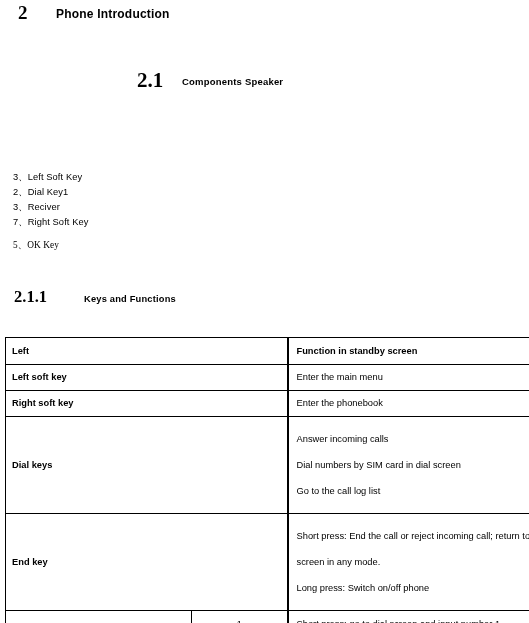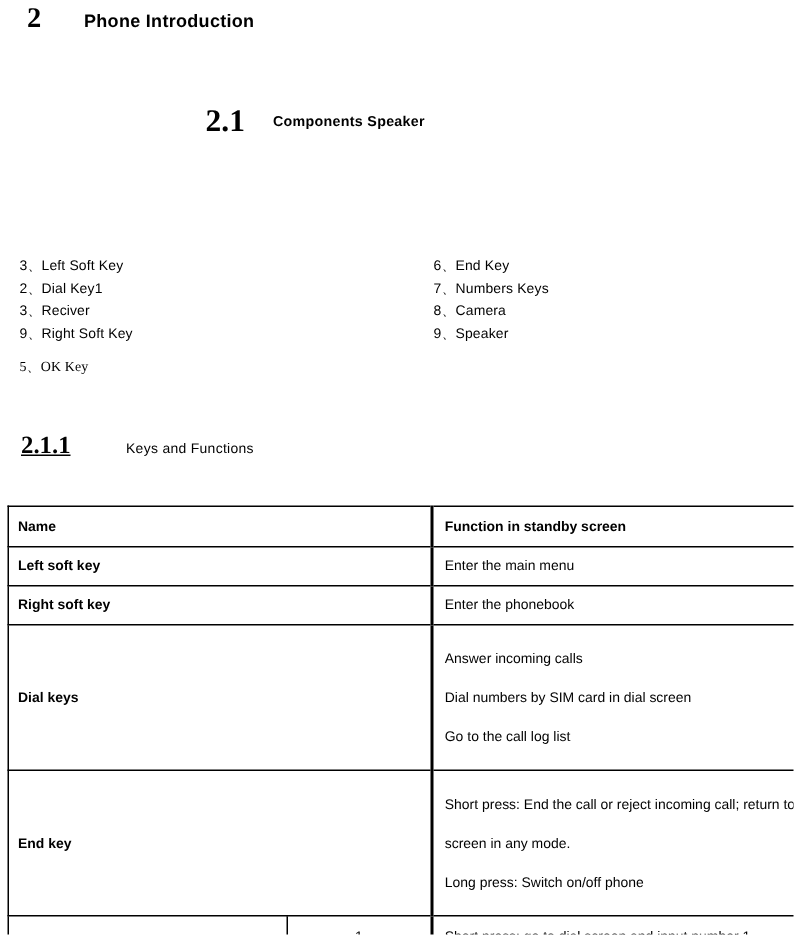--- a/index.html
+++ b/index.html
@@ -106,28 +106,27 @@
     height: 28px;
   }
   .subsection-num {
     position: absolute;
     left: 14px;
     top: 0px;
     font-family: "Liberation Serif", serif;
     font-weight: bold;
     font-size: 16.5px;
     line-height: 20px;
-    text-decoration: underline;
   }
   .subsection-title {
     position: absolute;
     left: 84px;
     top: 6px;
     font-family: "Liberation Sans", sans-serif;
-    font-weight: normal;
+    font-weight: bold;
     font-size: 9.3px;
     line-height: 12px;
     letter-spacing: 0.2px;
     text-align: right;
   }
 
   
   .keys-table {
     position: absolute;
     left: 5px;
@@ -206,46 +205,40 @@
 <div class="section-heading">
   <span class="section-num">2.1</span>
   <span class="section-title">Components Speaker</span>
 </div>
 
 <div class="components-list">
   <div class="list-col left">
     <div class="list-item">3、Left Soft Key</div>
     <div class="list-item">2、Dial Key1</div>
     <div class="list-item">3、Reciver</div>
-    <div class="list-item">9、Right Soft Key</div>
+    <div class="list-item">7、Right Soft Key</div>
     <div class="list-item spaced">5、OK Key</div>
-  </div>
-  <div class="list-col right">
-    <div class="list-item">6、End Key</div>
-    <div class="list-item">7、Numbers Keys</div>
-    <div class="list-item">8、Camera</div>
-    <div class="list-item">9、Speaker</div>
   </div>
 </div>
 
 <div class="subsection-heading">
   <span class="subsection-num">2.1.1</span>
   <span class="subsection-title">Keys and Functions</span>
 </div>
 
 <table class="keys-table">
   <colgroup>
     <col class="col-name">
     <col class="col-sub">
     <col class="col-desc">
   </colgroup>
   <tbody>
     <tr class="head-row">
       <th class="name-head" colspan="2">
-        <div class="cell-pad">Name</div>
+        <div class="cell-pad">Left</div>
       </th>
       <th class="desc-head">
         <div class="cell-pad">Function in standby screen</div>
       </th>
     </tr>
 
     <tr class="row-simple">
       <td class="name-cell" colspan="2">
         <div class="cell-pad">Left soft key</div>
       </td>

